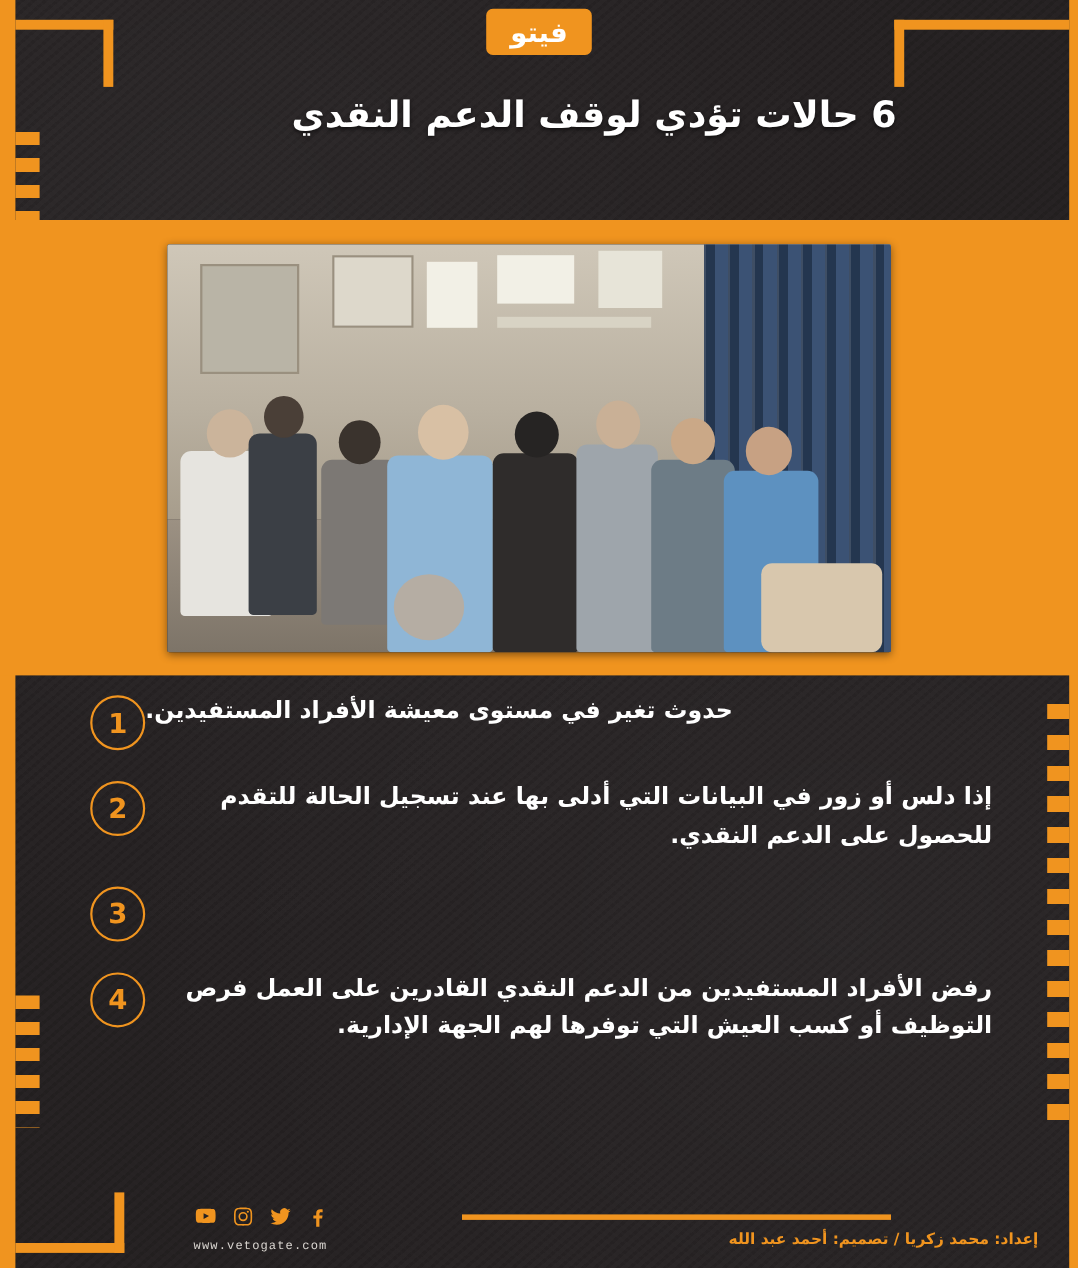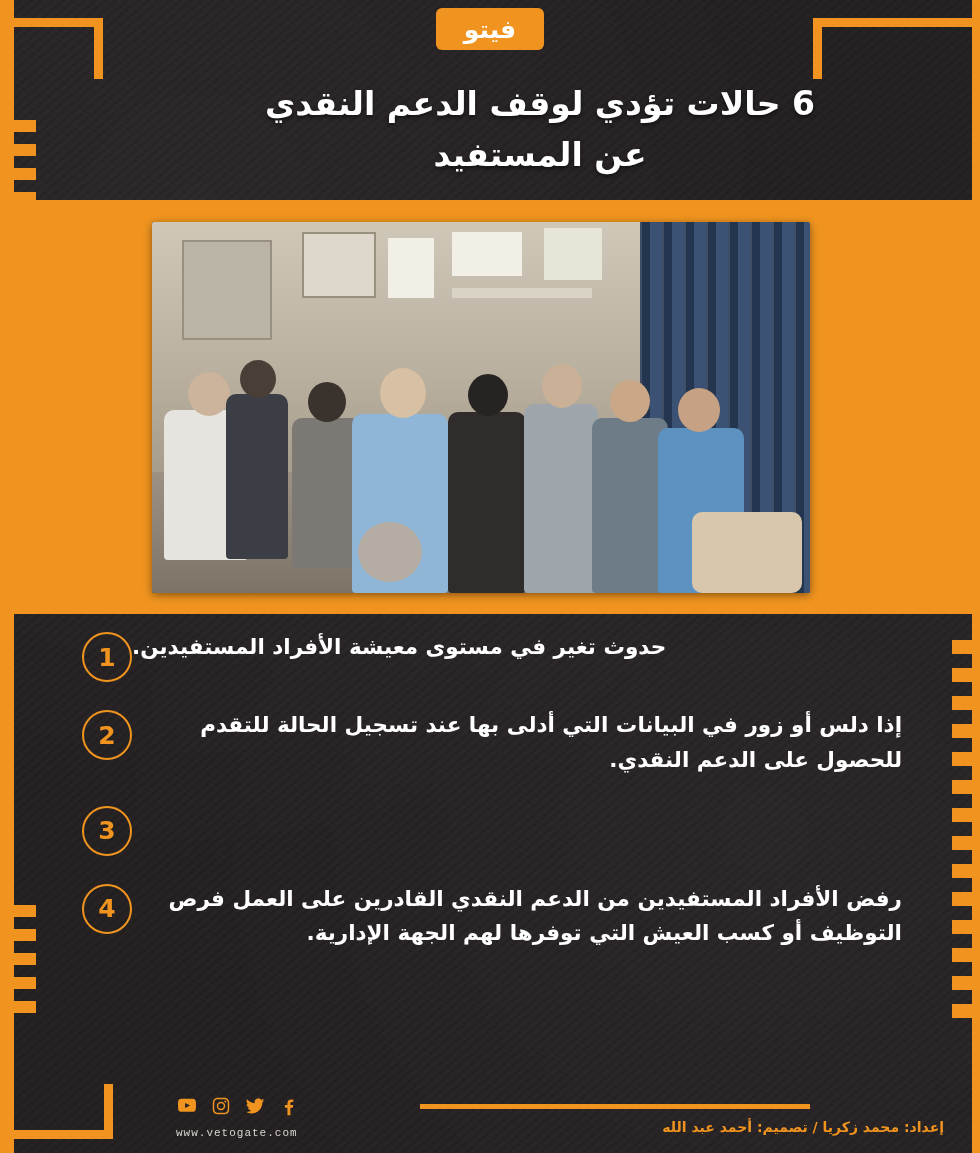--- a/index.html
+++ b/index.html
@@ -33,21 +33,21 @@
 
   .dash-left{position:absolute;left:14px;top:120px;width:22px;height:90px;
     background:repeating-linear-gradient(#f0941f 0 12px, transparent 12px 24px);}
   .dash-left2{position:absolute;left:14px;top:905px;width:22px;height:120px;
     background:repeating-linear-gradient(#f0941f 0 12px, transparent 12px 24px);}
   .dash-right{position:absolute;right:8px;top:640px;width:20px;height:380px;
     background:repeating-linear-gradient(#f0941f 0 14px, transparent 14px 28px);}
 
   
   .logo{position:absolute;left:50%;transform:translateX(-50%);top:8px;
-    width:108px;height:42px;background:#f0941f;border-radius:6px;
+    width:96px;height:42px;background:#f0941f;border-radius:6px;
     display:flex;align-items:center;justify-content:center;}
   .logo-text{color:#ffffff;font-size:25px;font-weight:bold;letter-spacing:-1px;
     font-family:"DejaVu Sans","Liberation Sans",sans-serif;}
 
   
   .headline{position:absolute;top:78px;right:60px;width:760px;text-align:center;
     color:#ffffff;font-size:33px;font-weight:bold;line-height:1.55;
     text-shadow:0 2px 4px rgba(0,0,0,.6);}
 
   
@@ -106,21 +106,20 @@
   <div class="dash-left"></div>
   <div class="dash-left2"></div>
   <div class="dash-right"></div>
 
   <div class="logo">
     <span class="logo-text">فيتو</span>
   </div>
 
   <div class="headline">
     <div>6 حالات تؤدي لوقف الدعم النقدي</div>
-    <div>عن المستفيد</div>
   </div>
 
   <div class="photo-band"></div>
 
   <div class="photo-frame">
     <div class="ph ph-wall"></div>
     <div class="ph ph-floor"></div>
 
     <div class="ph ph-win" style="left:30px;top:18px;width:86px;height:96px;background:#b9b4a6;"></div>
     <div class="ph ph-win" style="left:150px;top:10px;width:70px;height:62px;background:#ddd8cb;"></div>

